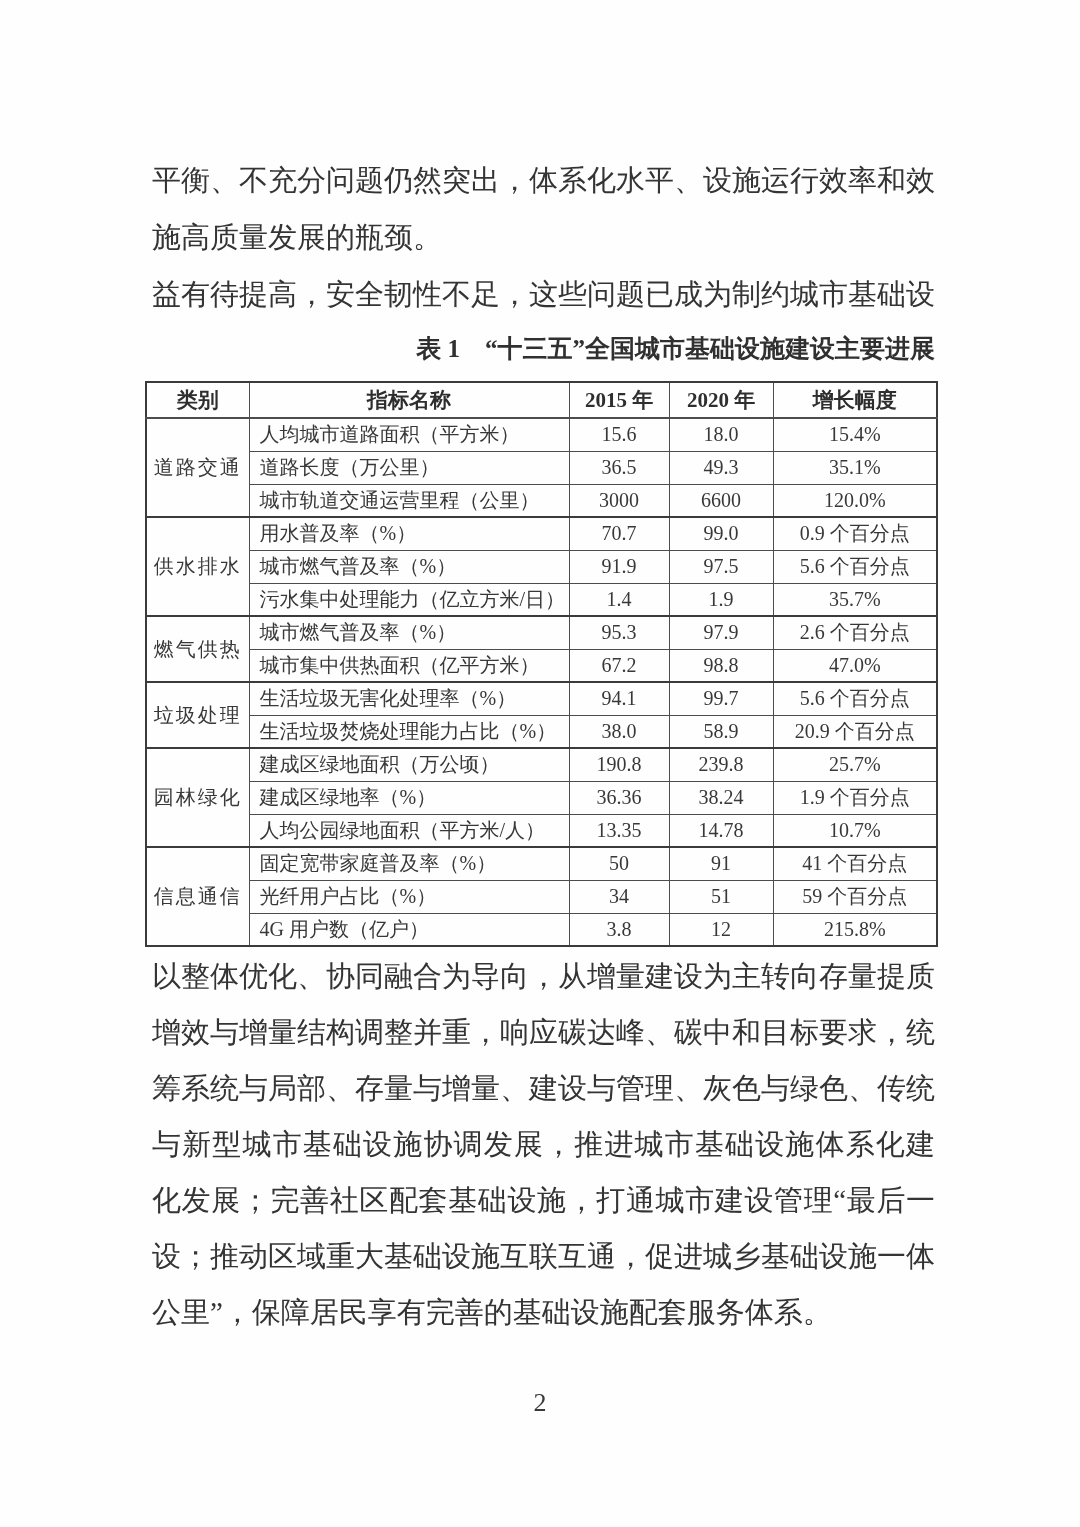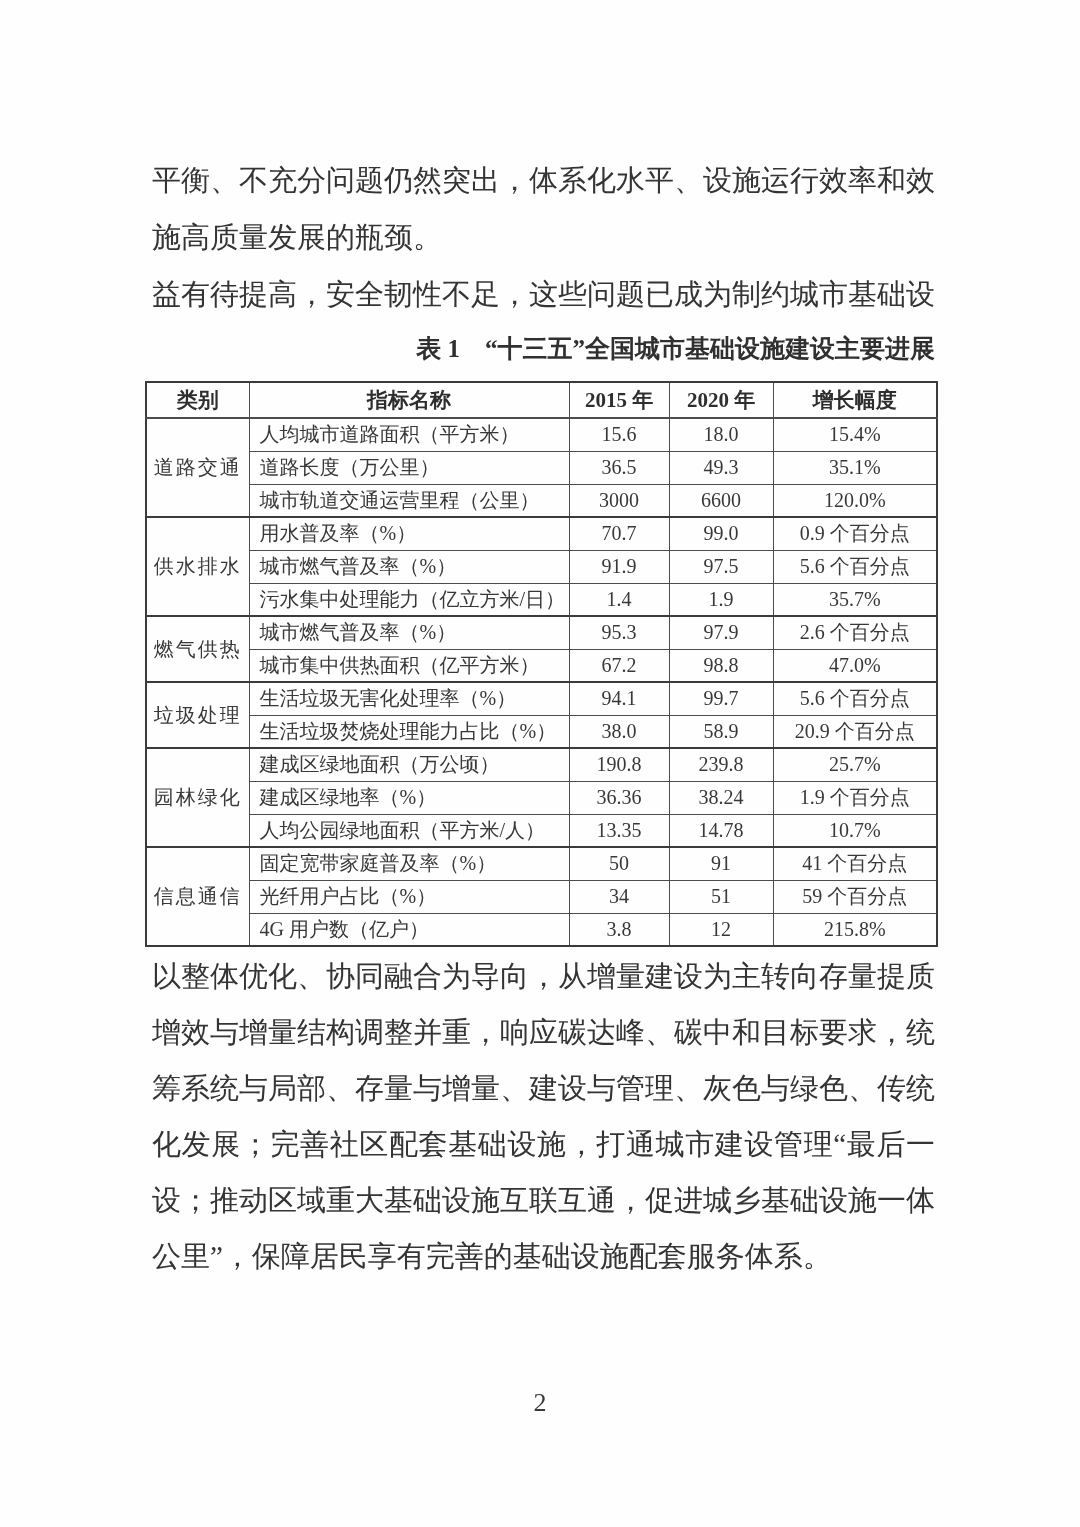--- a/index.html
+++ b/index.html
@@ -225,20 +225,21 @@
         <td class="num">12</td>
         <td class="num">215.8%</td>
       </tr>
     </tbody>
   </table>
 
   <div class="para para-bottom">
     <div class="tline just">以整体优化、协同融合为导向，从增量建设为主转向存量提质</div>
     <div class="tline just">增效与增量结构调整并重，响应碳达峰、碳中和目标要求，统</div>
     <div class="tline just">筹系统与局部、存量与增量、建设与管理、灰色与绿色、传统</div>
+    <div class="tline just">与新型城市基础设施协调发展，推进城市基础设施体系化建</div>
     <div class="tline just">化发展；完善社区配套基础设施，打通城市建设管理“最后一</div>
     <div class="tline just">设；推动区域重大基础设施互联互通，促进城乡基础设施一体</div>
     <div class="tline">公里”，保障居民享有完善的基础设施配套服务体系。</div>
   </div>
 
   <div class="page-number">2</div>
 
 </div>
 
 </body></html>

